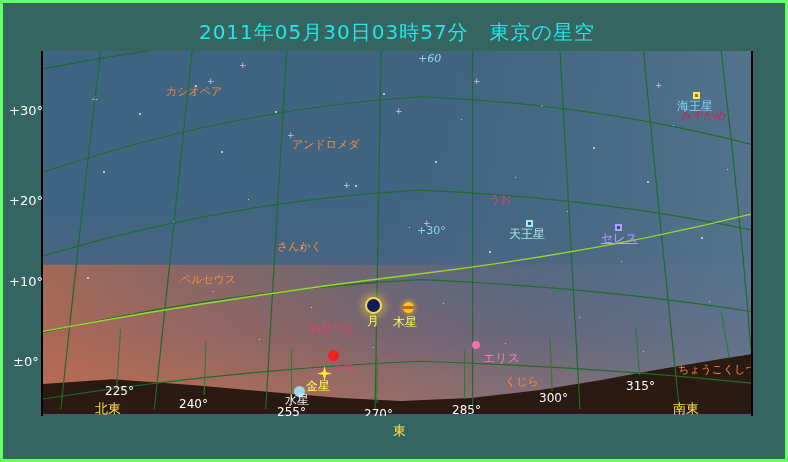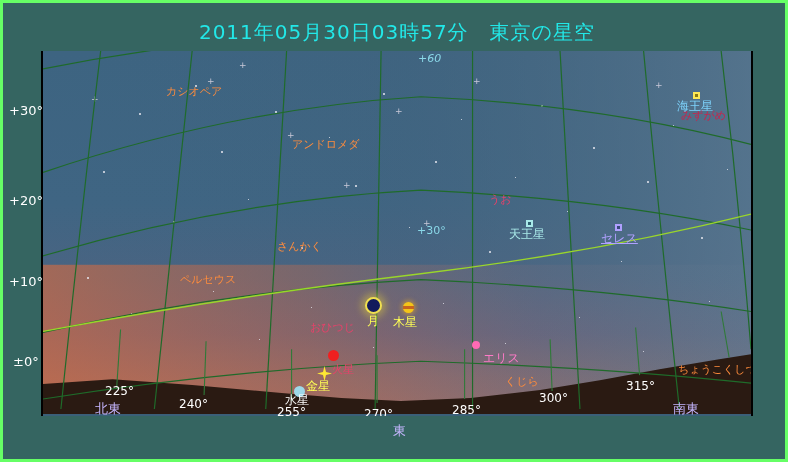--- a/index.html
+++ b/index.html
@@ -70,21 +70,21 @@
   .mk-merc{width:11px;height:11px;border-radius:50%;background:#9ed8e8;}
   .mk-eris{width:8px;height:8px;border-radius:50%;background:#ff6ab4;}
   .mk-sq{width:7px;height:7px;box-sizing:border-box;}
   .mk-ura{border:2px solid #a8e8e8;background:#2d5f70;}
   .mk-cer{border:2px solid #b0a0ff;background:#3a4a7a;}
   .mk-nep{border:2px solid #ffe855;background:#8a7a10;}
   .mk-venus{width:15px;height:15px;}
 
   
   .ylab{position:absolute;font-size:13px;color:#ffffff;white-space:nowrap;}
-  .dir{position:absolute;font-size:13px;color:#c4b5fd;white-space:nowrap;}
+  .dir{position:absolute;font-size:13px;color:#fde047;white-space:nowrap;}
 </style>
 </head>
 <body>
 
 <div id="app">
 
   <div id="maintitle">2011年05月30日03時57分　東京の星空</div>
 
   <div id="sky">
 

